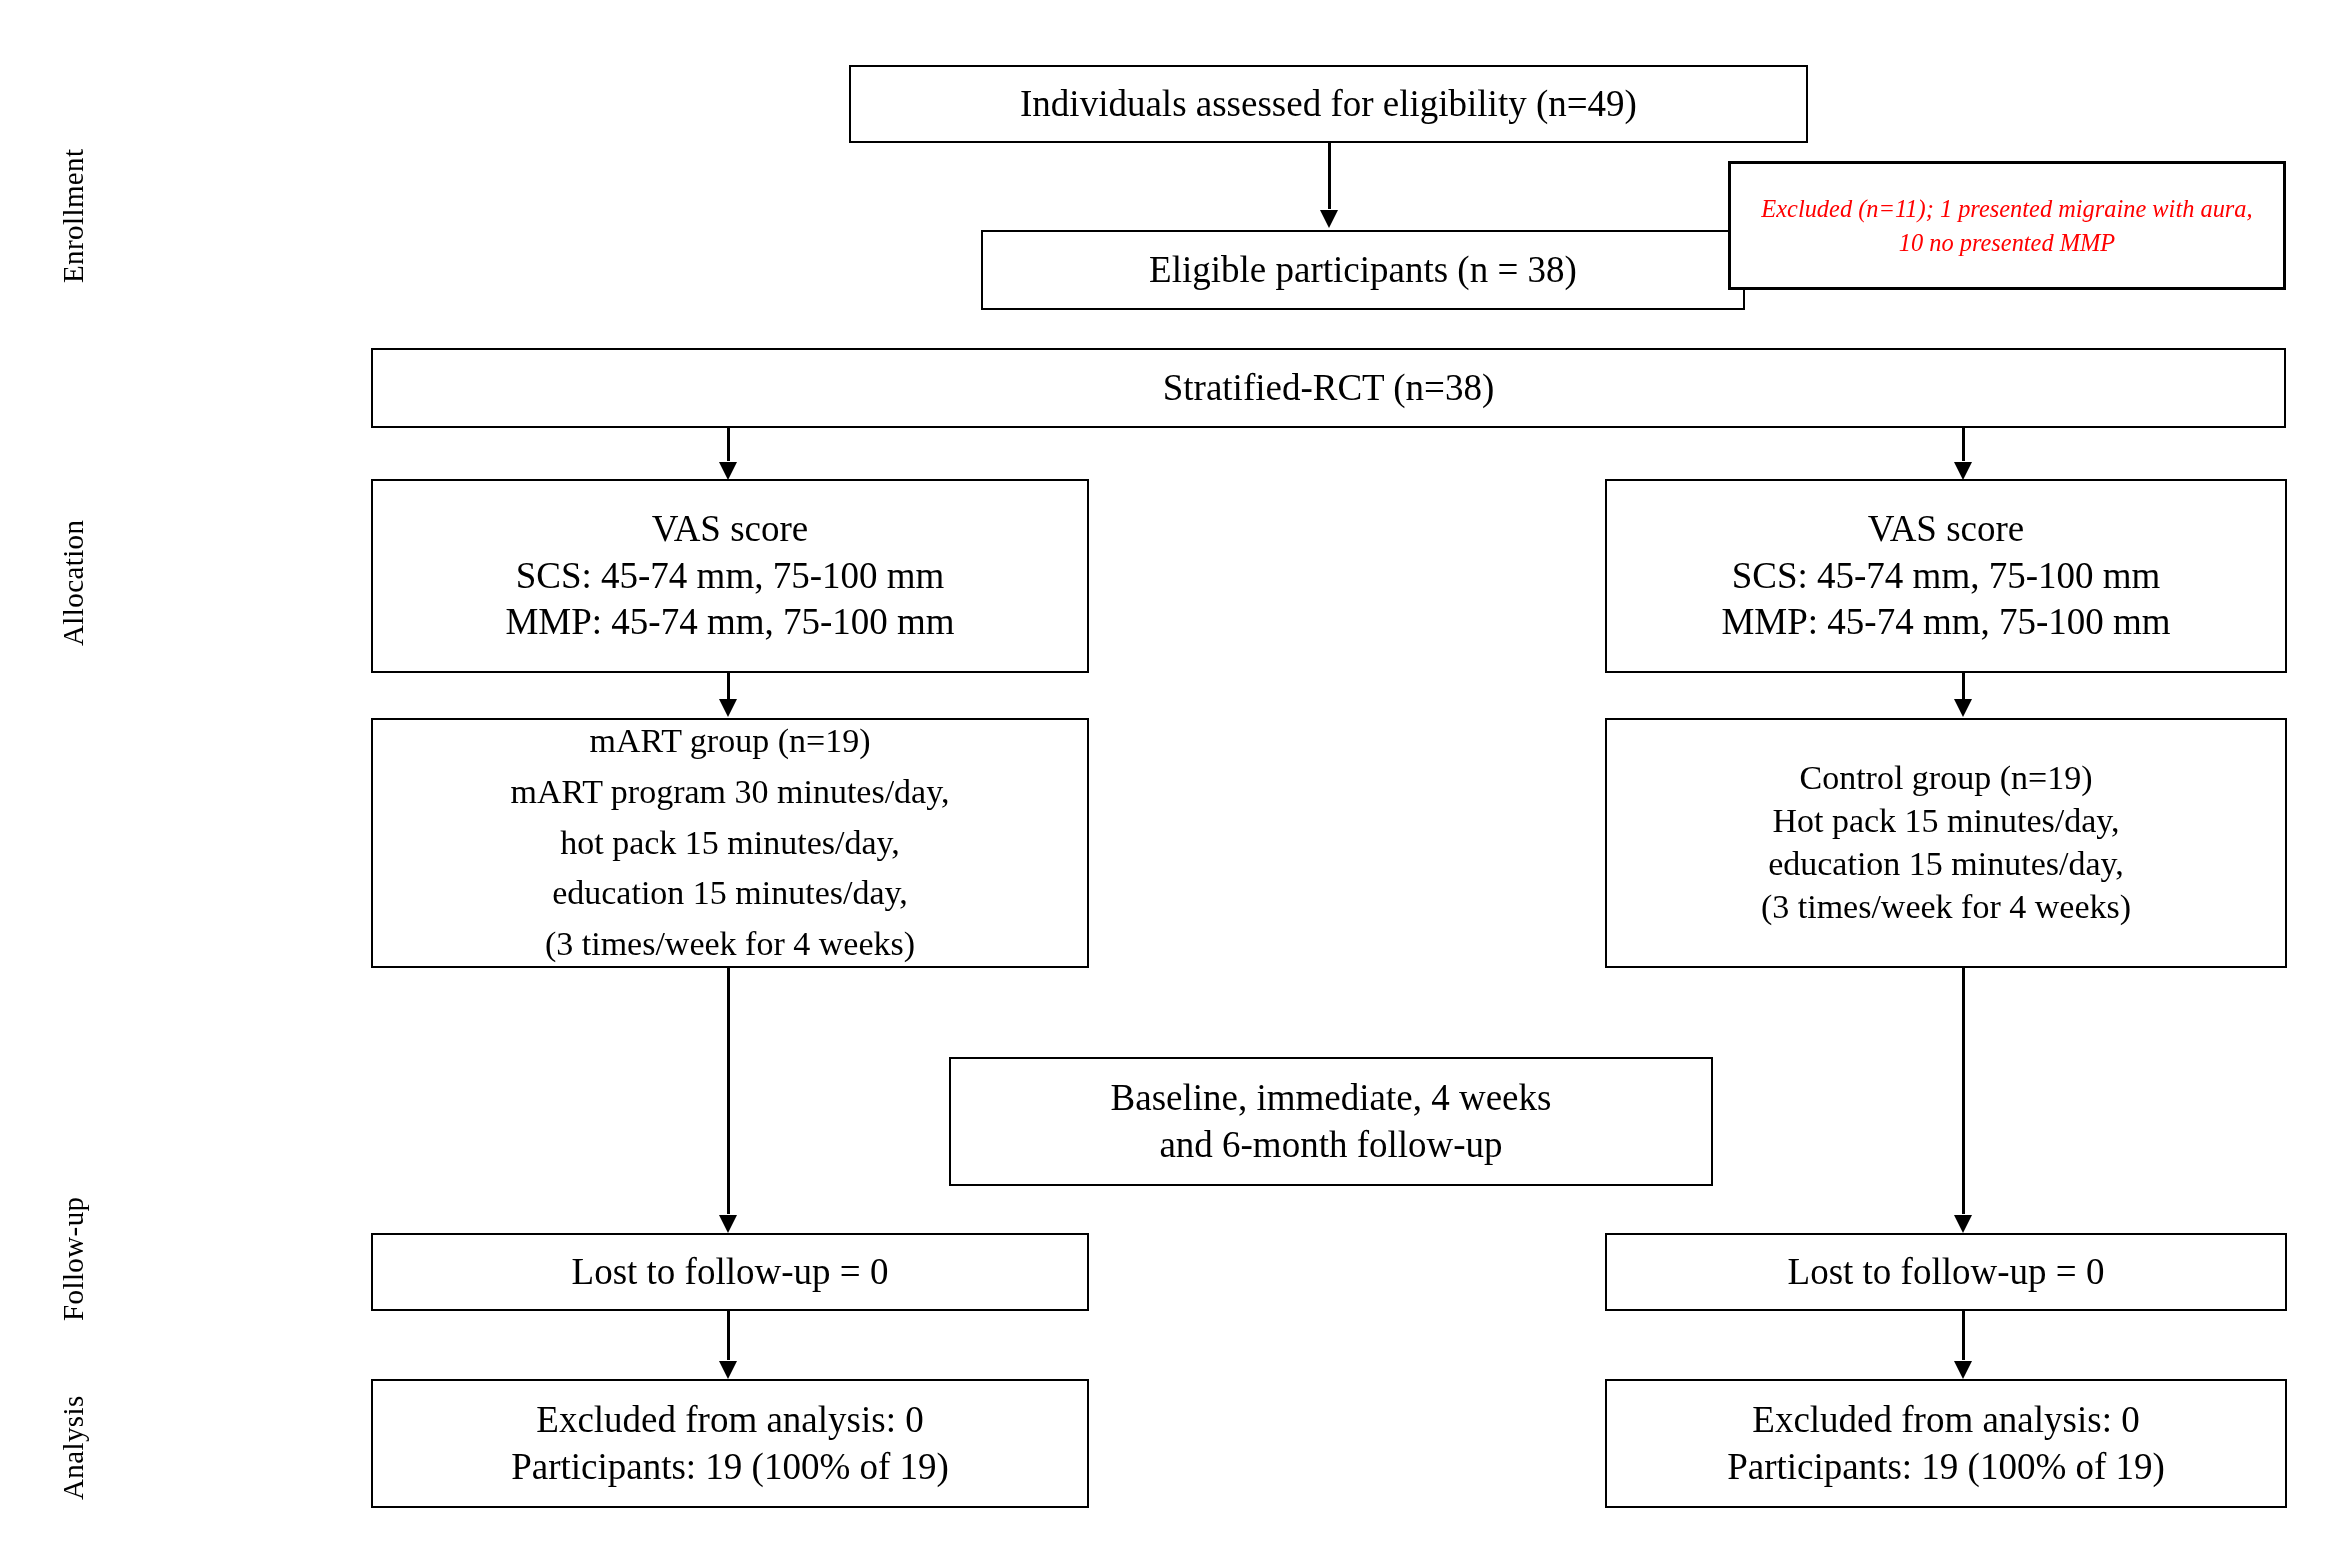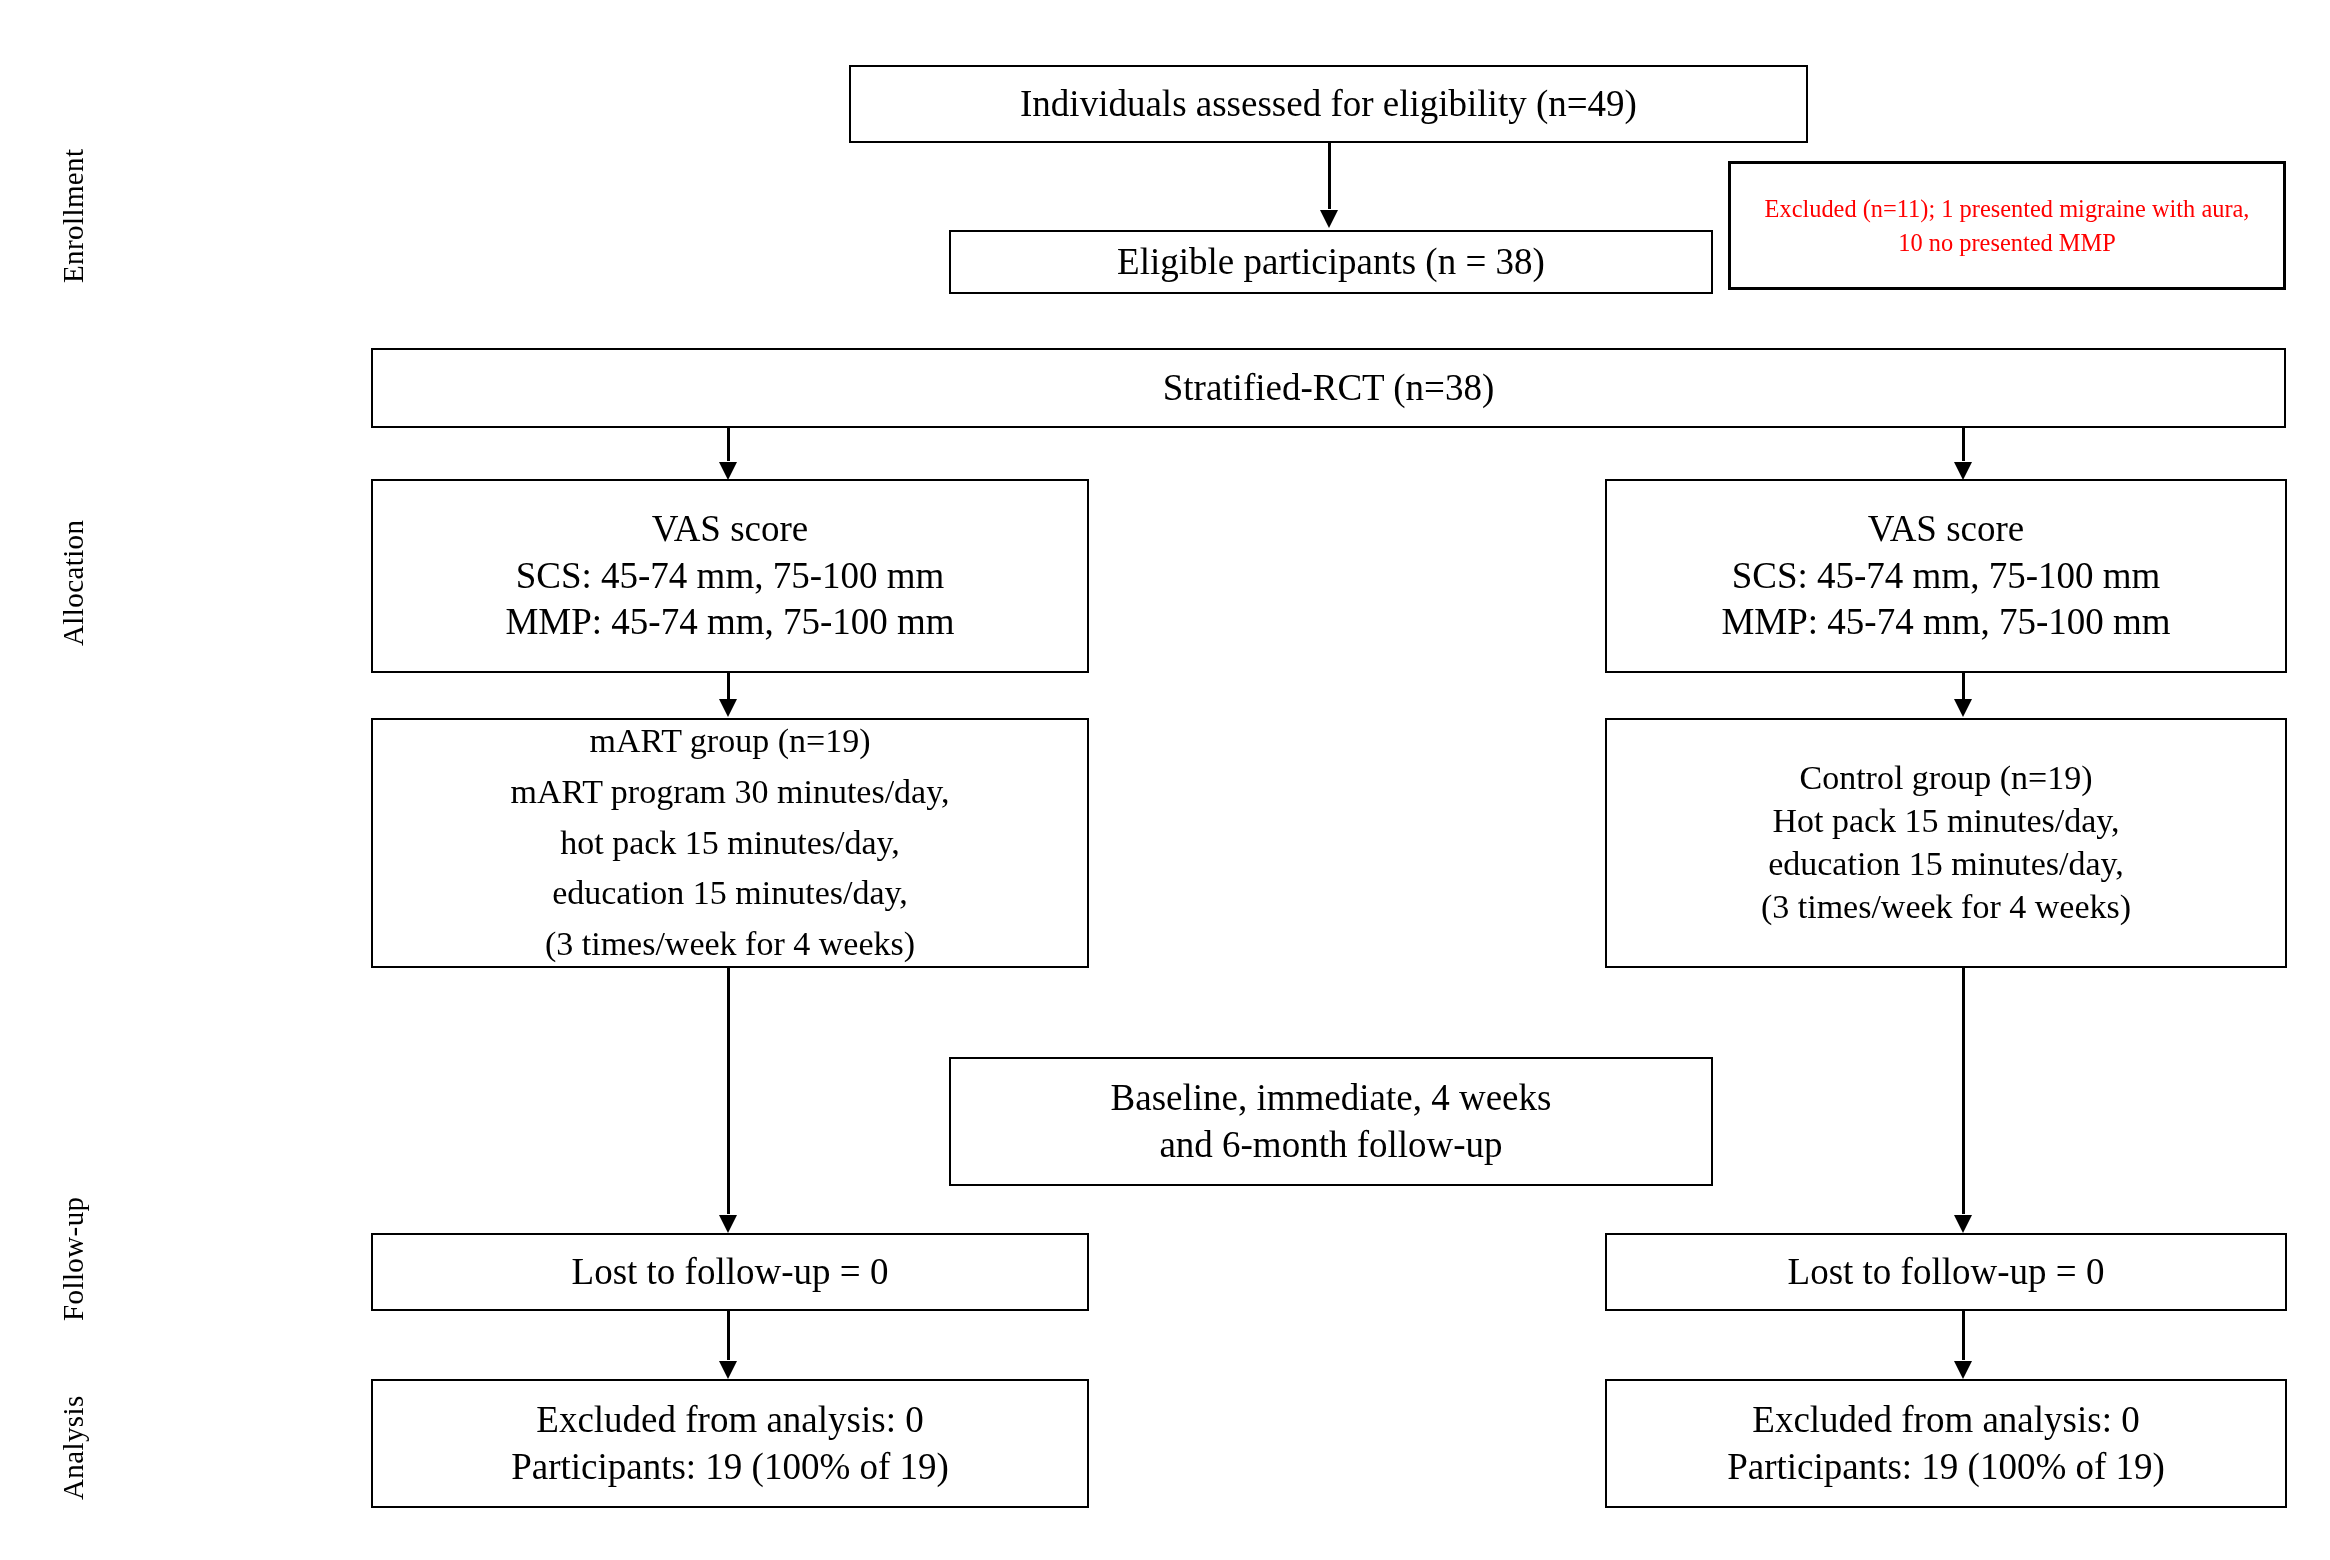--- a/index.html
+++ b/index.html
@@ -49,20 +49,21 @@
     font-size: 24.4px;
     line-height: 1.36;
     padding: 5.7px 18.7px;
   }
   .box .line {
     display: block;
     white-space: nowrap;
   }
   .box.red-note .line {
     white-space: normal;
+    font-style: italic;
   }
   
   .arrow {
     position: absolute;
   }
   .arrow .shaft {
     position: absolute;
     left: 50%;
     top: 0;
     width: 2.9px;
@@ -93,21 +94,21 @@
 
   <div class="box" style="left:849px; top:65px; width:959px; height:78px;">
     <span class="line">Individuals assessed for eligibility (n=49)</span>
   </div>
 
   <div class="arrow" style="left:1319px; top:142px; width:21.5px; height:86px;">
     <div class="shaft" style="height:67px;"></div>
     <div class="head"></div>
   </div>
 
-  <div class="box" style="left:949px; top:230px; width:764px; height:64px;">
+  <div class="box" style="left:981px; top:230px; width:764px; height:80px;">
     <span class="line">Eligible participants (n = 38)</span>
   </div>
 
   <div class="box red-note" style="left:1728px; top:161px; width:558px; height:129px;">
     <span class="line">Excluded (n=11); 1 presented migraine with aura, 10 no presented MMP</span>
   </div>
 
   <div class="box" style="left:371px; top:348px; width:1915px; height:80px;">
     <span class="line">Stratified-RCT (n=38)</span>
   </div>

